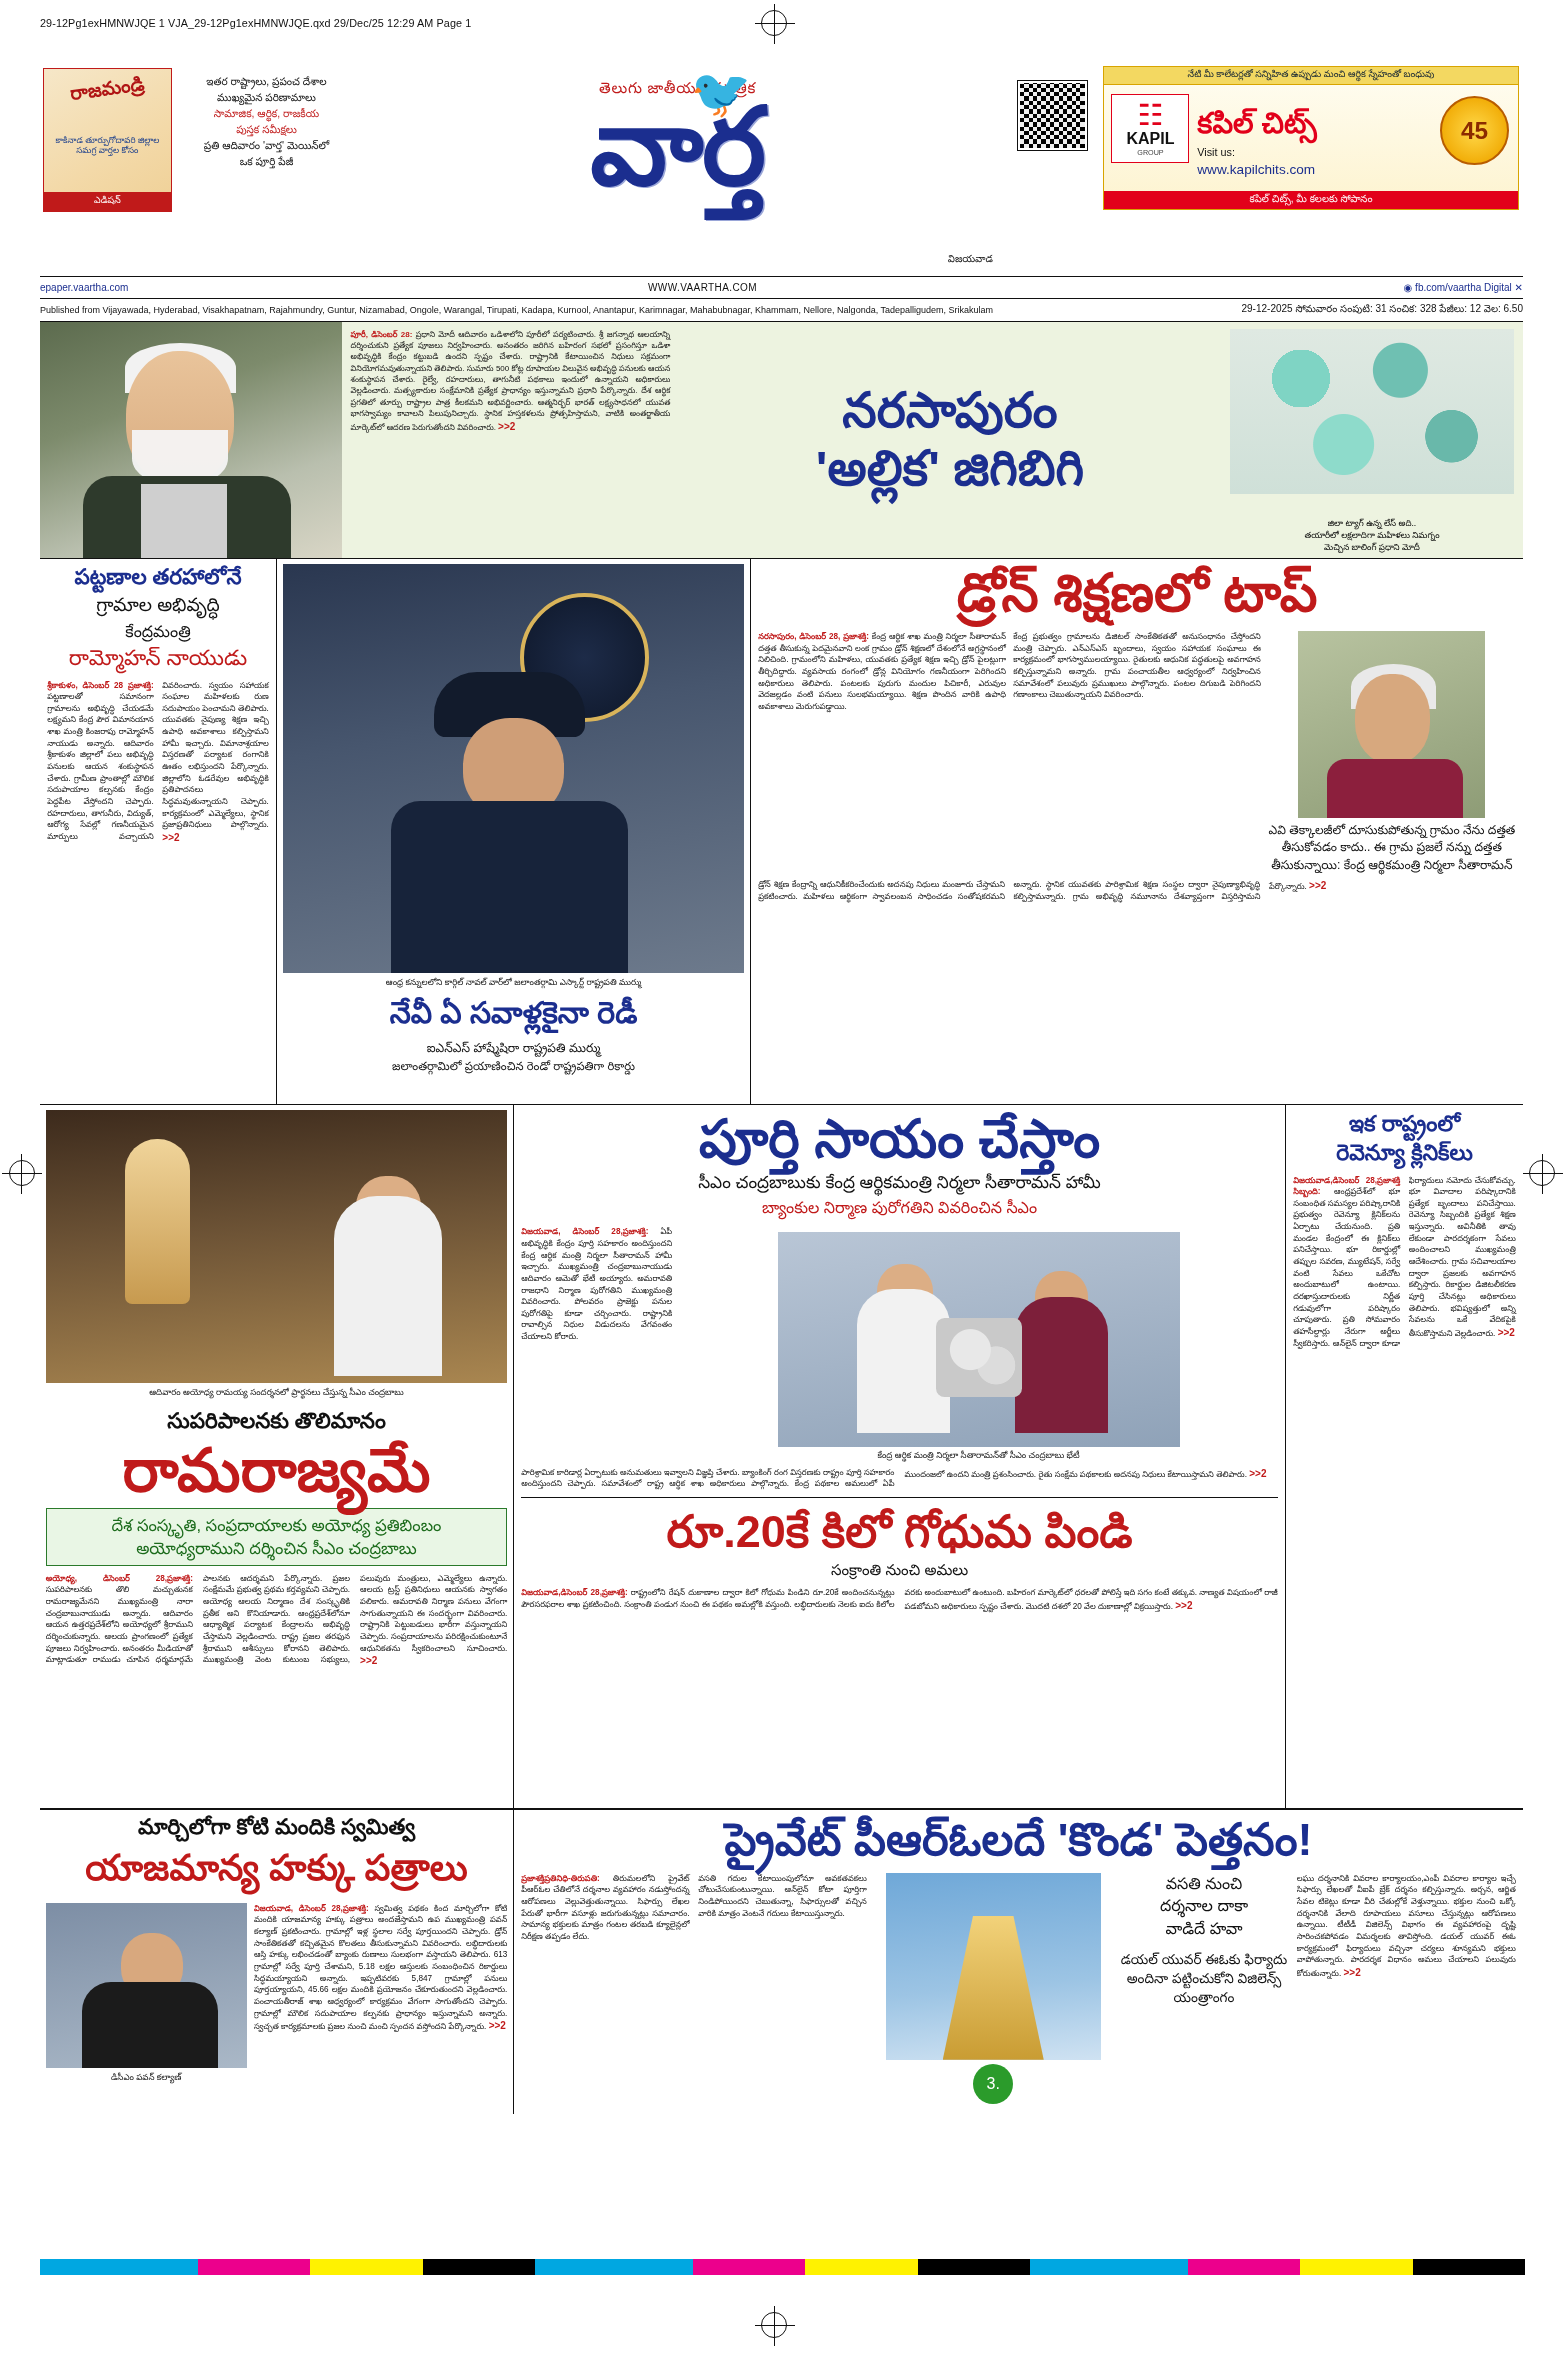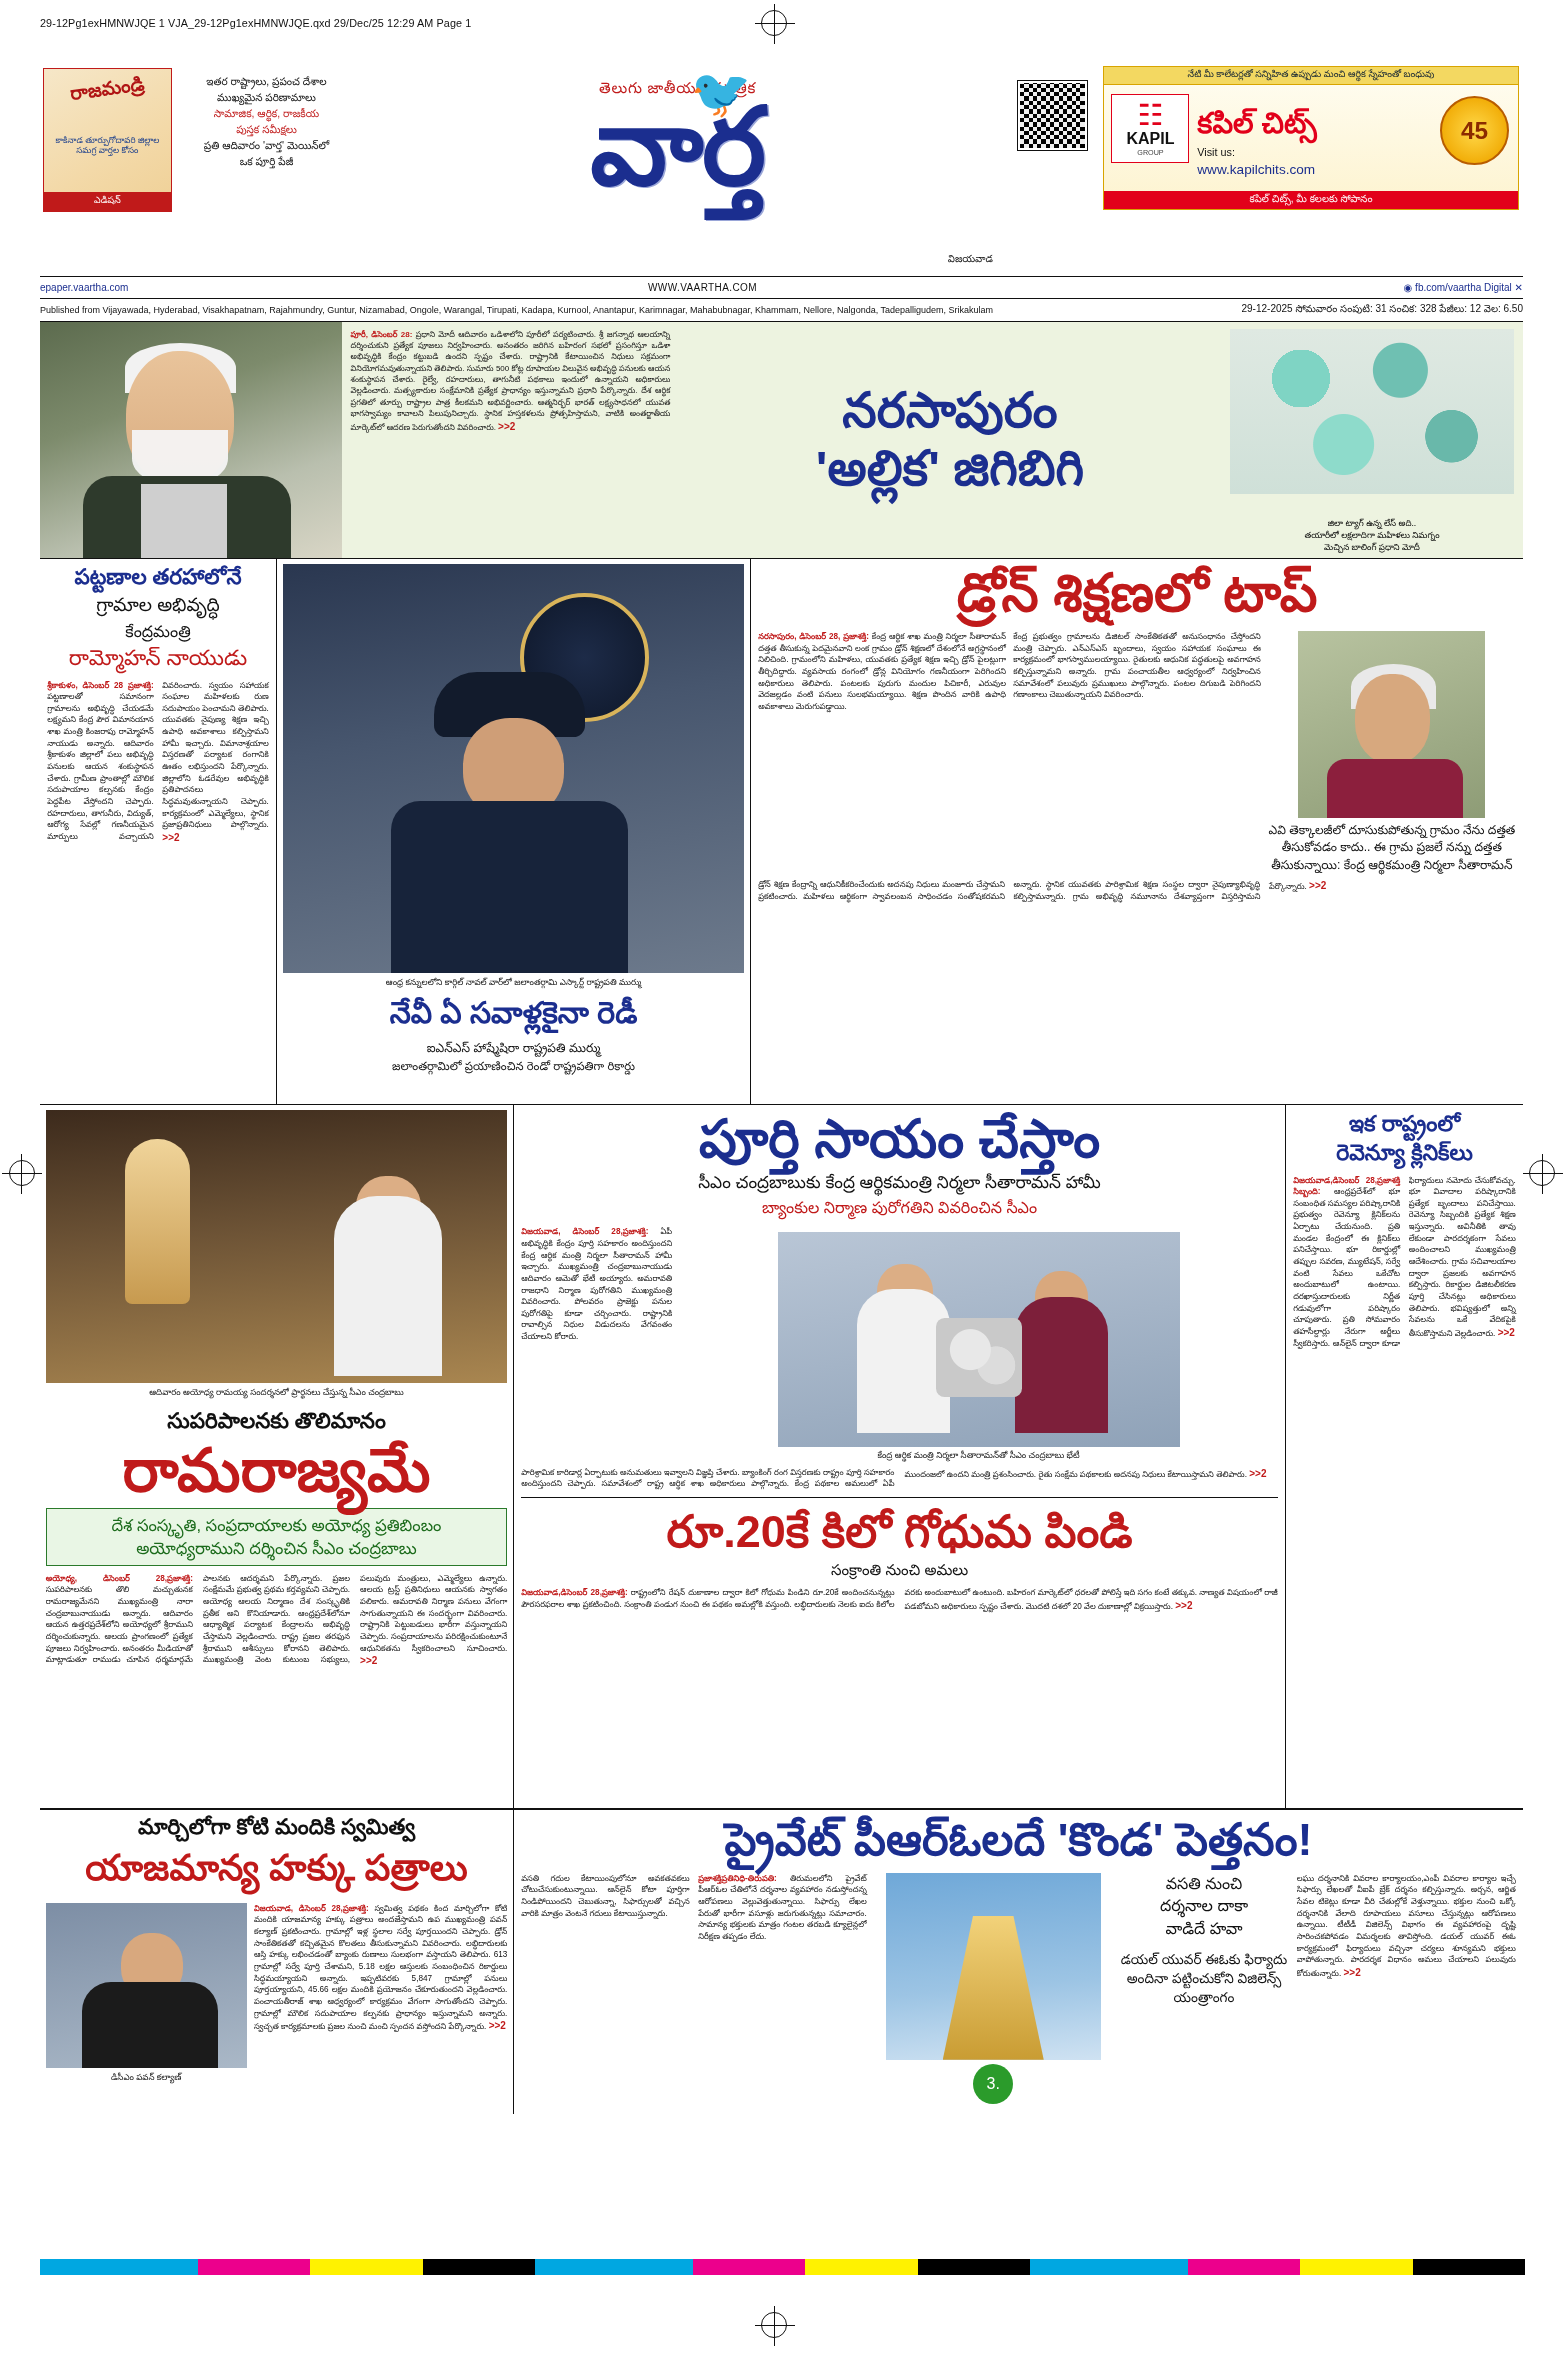--- a/index.html
+++ b/index.html
@@ -634,25 +634,25 @@
           <span class="hl-red" style="font-weight:bold;">విజయవాడ, డిసెంబర్ 28,ప్రజాశక్తి:</span>
           <span>స్వమిత్వ పథకం కింద మార్చిలోగా కోటి మందికి యాజమాన్య హక్కు పత్రాలు అందజేస్తామని ఉప ముఖ్యమంత్రి పవన్ కల్యాణ్ ప్రకటించారు. గ్రామాల్లో ఇళ్ల స్థలాల సర్వే పూర్తయిందని చెప్పారు. డ్రోన్ సాంకేతికతతో కచ్చితమైన కొలతలు తీసుకున్నామని వివరించారు. లబ్ధిదారులకు ఆస్తి హక్కు లభించడంతో బ్యాంకు రుణాలు సులభంగా వస్తాయని తెలిపారు. 613 గ్రామాల్లో సర్వే పూర్తి చేశామని, 5.18 లక్షల ఆస్తులకు సంబంధించిన రికార్డులు సిద్ధమయ్యాయని అన్నారు. ఇప్పటివరకు 5,847 గ్రామాల్లో పనులు పూర్తయ్యాయని, 45.66 లక్షల మందికి ప్రయోజనం చేకూరుతుందని వెల్లడించారు. పంచాయతీరాజ్ శాఖ ఆధ్వర్యంలో కార్యక్రమం వేగంగా సాగుతోందని చెప్పారు. గ్రామాల్లో మౌలిక సదుపాయాల కల్పనకు ప్రాధాన్యం ఇస్తున్నామని అన్నారు. స్వచ్ఛత కార్యక్రమాలకు ప్రజల నుంచి మంచి స్పందన వస్తోందని పేర్కొన్నారు.</span>
           <span class="jump">&gt;&gt;2</span>
         </div>
       </div>
 
       <div class="b4-c2">
         <h1>ప్రైవేట్ పీఆర్ఓలదే 'కొండ' పెత్తనం!</h1>
         <div class="row">
           <div class="col body-col">
-            <span>వసతి గదుల కేటాయింపులోనూ అవకతవకలు చోటుచేసుకుంటున్నాయి. ఆన్‌లైన్ కోటా పూర్తిగా నిండిపోయిందని చెబుతున్నా, సిఫార్సులతో వచ్చిన వారికి మాత్రం వెంటనే గదులు కేటాయిస్తున్నారు.</span>
-          </div>
-          <div class="col body-col">
             <span class="hl-red" style="font-weight:bold;">ప్రజాశక్తిప్రతినిధి-తిరుపతి:</span>
             <span>తిరుమలలోని ప్రైవేట్ పీఆర్ఓల చేతిలోనే దర్శనాల వ్యవహారం నడుస్తోందన్న ఆరోపణలు వెల్లువెత్తుతున్నాయి. సిఫార్సు లేఖల పేరుతో భారీగా వసూళ్లు జరుగుతున్నట్లు సమాచారం. సామాన్య భక్తులకు మాత్రం గంటల తరబడి క్యూలైన్లలో నిరీక్షణ తప్పడం లేదు.</span>
+          </div>
+          <div class="col body-col">
+            <span>వసతి గదుల కేటాయింపులోనూ అవకతవకలు చోటుచేసుకుంటున్నాయి. ఆన్‌లైన్ కోటా పూర్తిగా నిండిపోయిందని చెబుతున్నా, సిఫార్సులతో వచ్చిన వారికి మాత్రం వెంటనే గదులు కేటాయిస్తున్నారు.</span>
           </div>
           <div class="col" style="flex:1.4;">
             <div class="tirupati photo">
               <div class="gopuram"></div>
             </div>
             <div style="position:relative; width:40px; height:40px; border-radius:50%; background:#2b9b2b; color:#fff; display:flex; align-items:center; justify-content:center; font-size:16px; margin:4.3px auto;">3.</div>
           </div>
           <div class="col">
             <div class="mid-note" style="white-space:pre-line;">వసతి నుంచి
 దర్శనాల దాకా

